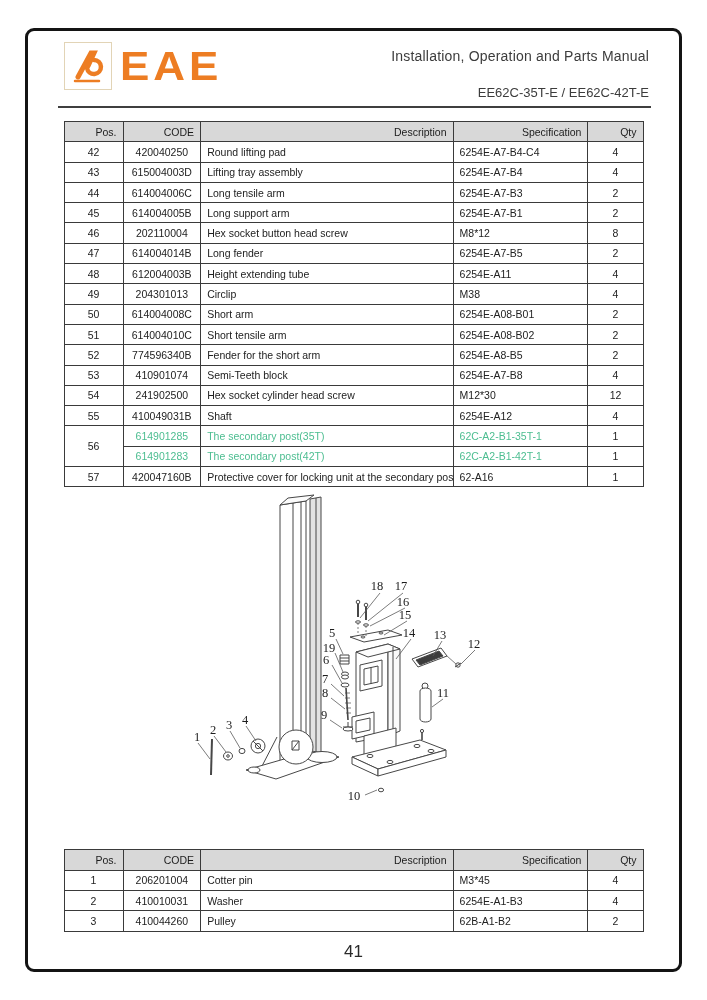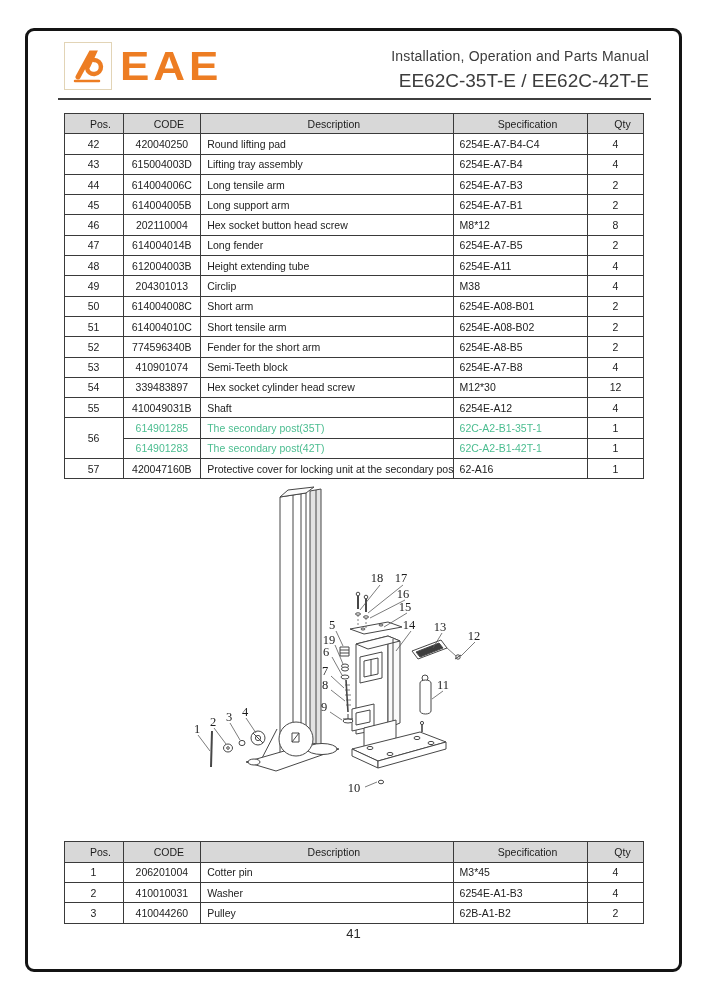--- a/index.html
+++ b/index.html
@@ -17,36 +17,36 @@
   .content{padding:9px 18px 0 18px;height:100%;border-radius:8px;}
 
   
   .hdr{display:flex;justify-content:space-between;align-items:flex-start;padding:2px 12px 0 18px;}
   .brand{display:flex;align-items:center;gap:8px;}
   .logo-box{width:48px;height:48px;border:1px solid #e2d4b6;display:flex;align-items:center;justify-content:center;background:#fff;}
   .brand-word{font-size:44px;font-weight:700;color:var(--orange);letter-spacing:4px;line-height:1;
     font-family:"Liberation Sans",sans-serif;transform:scaleY(0.92);}
   .titles{text-align:right;padding-top:6px;color:#3c3c3c;}
   .t1{font-size:14px;letter-spacing:0.2px;margin-left:27px;}
-  .t2{font-size:19px;margin-top:6px;}
+  .t2{font-size:13px;margin-top:21px;}
   .rule{border-top:2px solid #3f3f3f;margin:6px 10px 0 12px;}
 
   
   table{border-collapse:collapse;width:580px;margin:13px auto 0 auto;font-size:10.5px;table-layout:fixed;}
   th,td{border:1px solid #3a3a3a;height:20.3px;padding:0 6px;line-height:1.15;overflow:hidden;white-space:nowrap;}
-  th{background:var(--hdrbg);font-weight:400;text-align:center;color:#1c1c1c;padding-left:20px;}
+  th{background:var(--hdrbg);font-weight:400;text-align:right;color:#1c1c1c;padding-left:20px;}
   td.c{text-align:center;padding:0 2px;margin-top:20px;}
   col.pos{width:10.2%}col.code{width:13.4%}col.desc{width:43.6%}col.spec{width:23.3%}col.qty{width:9.5%}
   tr.green-row td.code-cell,tr.green-row td.desc-cell,tr.green-row td.spec-cell{color:var(--green);}
 
   
   .diagram-wrap{width:340px;margin:2px auto 0 auto;}
   svg text.callout{font-family:"Liberation Serif",serif;font-size:12.5px;fill:#1d1d1d;}
 
-  .footer{width:100%;text-align:center;font-size:13px;color:#2a2a2a;margin-top:2px;}
+  .footer{width:100%;text-align:center;font-size:17px;color:#2a2a2a;margin-top:10px;}
 </style>
 </head>
 <body>
 
 <div class="sheet">
   <div class="content">
 
     <div class="hdr">
       <div class="brand">
         <div class="logo-box">
@@ -164,21 +164,21 @@
           </tr>
           <tr>
             <td class="c pos-cell">53</td>
             <td class="c code-cell">410901074</td>
             <td class="desc-cell">Semi-Teeth block</td>
             <td class="spec-cell">6254E-A7-B8</td>
             <td class="c qty-cell">4</td>
           </tr>
           <tr>
             <td class="c pos-cell">54</td>
-            <td class="c code-cell">339483897</td>
+            <td class="c code-cell">241902500</td>
             <td class="desc-cell">Hex socket cylinder head screw</td>
             <td class="spec-cell">M12*30</td>
             <td class="c qty-cell">12</td>
           </tr>
           <tr>
             <td class="c pos-cell">55</td>
             <td class="c code-cell">410049031B</td>
             <td class="desc-cell">Shaft</td>
             <td class="spec-cell">6254E-A12</td>
             <td class="c qty-cell">4</td>

